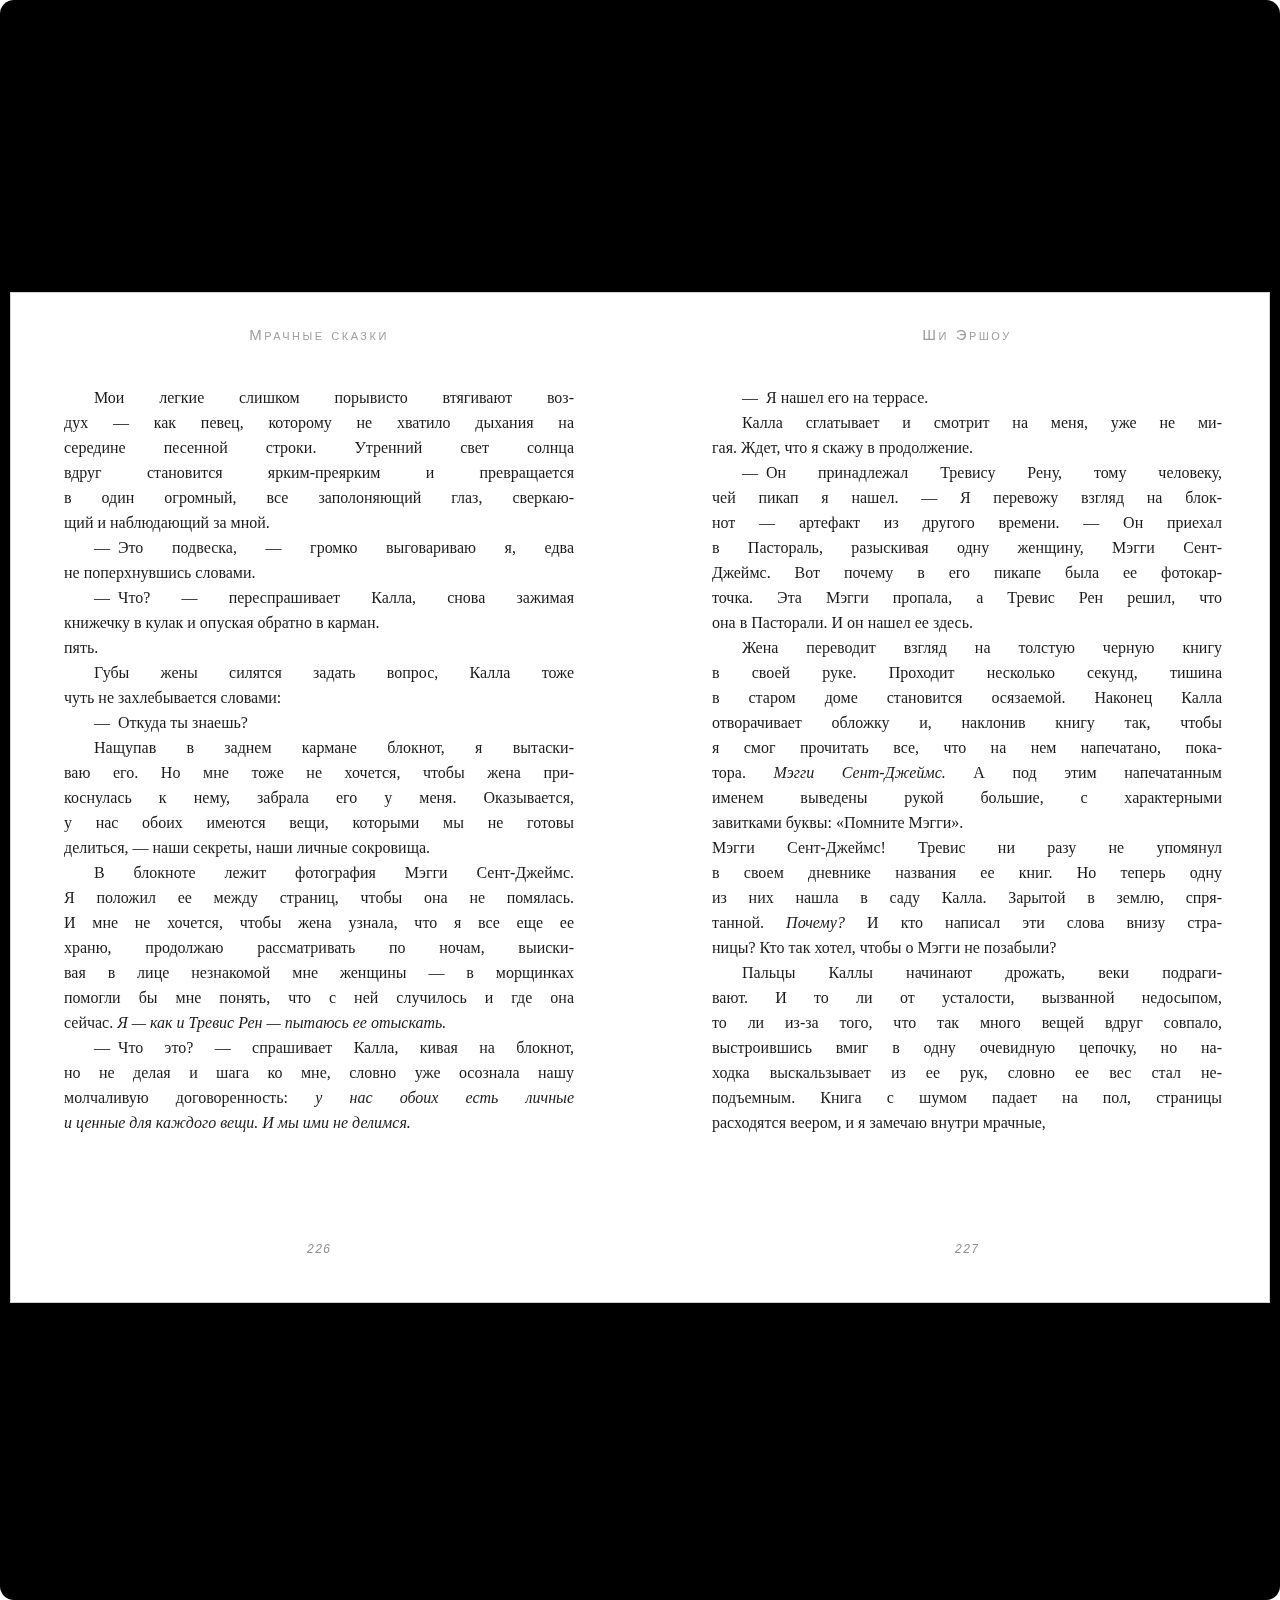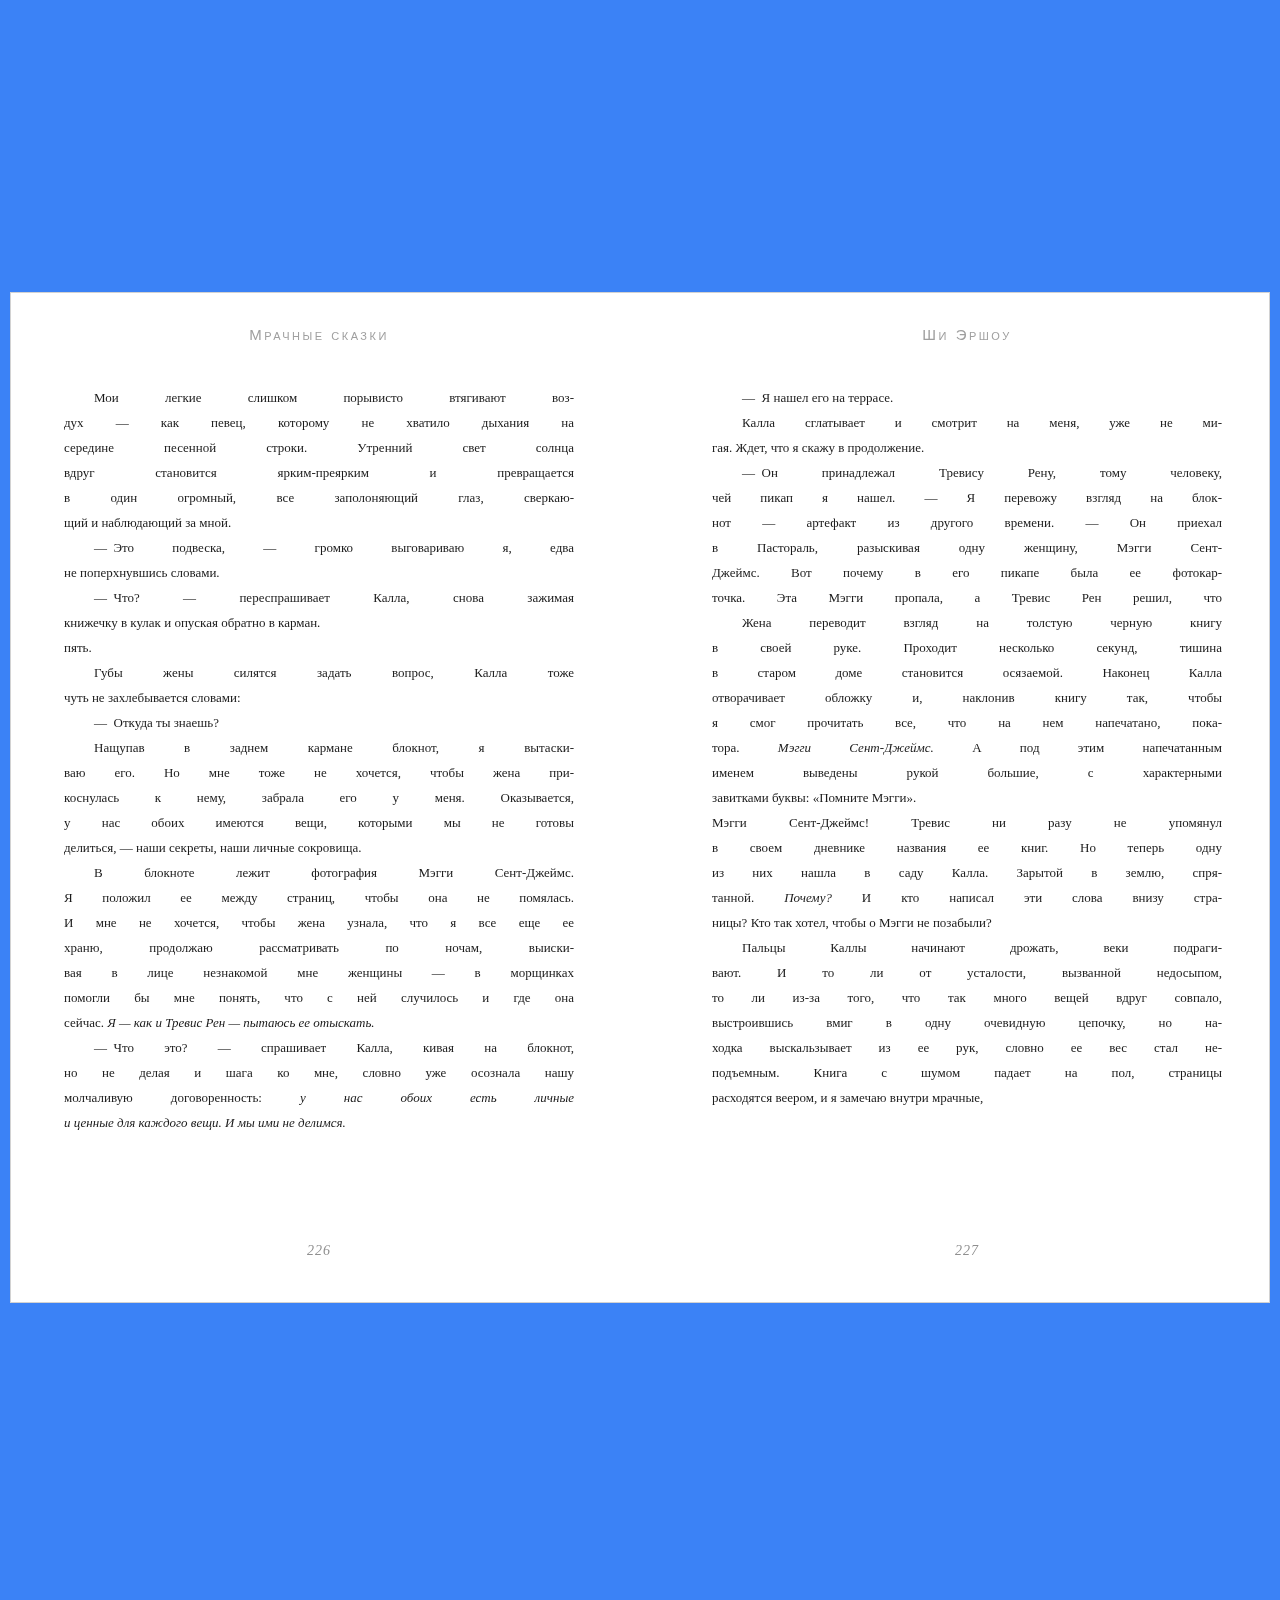--- a/index.html
+++ b/index.html
@@ -8,21 +8,22 @@
     width: 1280px;
     height: 1600px;
     background: #ffffff;
     overflow: hidden;
     font-family: "Liberation Serif", "DejaVu Serif", serif;
   }
   .reader {
     position: relative;
     width: 1280px;
     height: 1600px;
-    background: #3b82f6;
+    background: #000000;
+    border-radius: 14px;
   }
   .spread-frame {
     position: absolute;
     left: 10px;
     top: 292px;
     width: 1260px;
     height: 1011px;
     border: 1.5px solid #d2d2d2;
     box-sizing: border-box;
     background: #ffffff;
@@ -46,42 +47,42 @@
     font-size: 15px;
     letter-spacing: 2.5px;
     color: #9f9f9f;
     white-space: nowrap;
   }
   .page-body {
     position: absolute;
     top: 92px;
     left: 0;
     width: 510px;
-    font-size: 13px;
+    font-size: 16px;
     line-height: 25px;
     color: #1b1b1b;
   }
   .line {
     height: 25px;
     text-align: justify;
     text-align-last: justify;
     overflow: visible;
   }
   .line.first { text-indent: 30px; }
   .line.last  { text-align-last: left; }
   .it { font-style: italic; margin-top: 16px; }
   .page-number {
     position: absolute;
     top: 950px;
     left: 0;
     width: 100%;
     text-align: center;
-    font-family: Liberation Serif, serif;
+    font-family: Liberation Mono, monospace;
     font-style: italic;
-    font-size: 14px;
+    font-size: 12px;
     letter-spacing: 1px;
     color: #8f8f8f;
   }
 </style>
 </head>
 <body>
 
 <div class="reader">
   <div class="spread-frame">
 
@@ -127,20 +128,21 @@
       <div class="page-body">
           <div class="line first last"><span>— Я нашел его на террасе.</span></div>
           <div class="line first"><span>Калла сглатывает и смотрит на меня, уже не ми-</span></div>
           <div class="line last"><span>гая. Ждет, что я скажу в продолжение.</span></div>
           <div class="line first"><span>— Он принадлежал Тревису Рену, тому человеку,</span></div>
           <div class="line"><span>чей пикап я нашел. — Я перевожу взгляд на блок-</span></div>
           <div class="line"><span>нот — артефакт из другого времени. — Он приехал</span></div>
           <div class="line"><span>в Пастораль, разыскивая одну женщину, Мэгги Сент-</span></div>
           <div class="line"><span>Джеймс. Вот почему в его пикапе была ее фотокар-</span></div>
           <div class="line"><span>точка. Эта Мэгги пропала, а Тревис Рен решил, что</span></div>
+          <div class="line last"><span>она в Пасторали. И он нашел ее здесь.</span></div>
           <div class="line first"><span>Жена переводит взгляд на толстую черную книгу</span></div>
           <div class="line"><span>в своей руке. Проходит несколько секунд, тишина</span></div>
           <div class="line"><span>в старом доме становится осязаемой. Наконец Калла</span></div>
           <div class="line"><span>отворачивает обложку и, наклонив книгу так, чтобы</span></div>
           <div class="line"><span>я смог прочитать все, что на нем напечатано, пока-</span></div>
           <div class="line"><span>тора. </span><span class="it">Мэгги Сент-Джеймс.</span><span> А под этим напечатанным</span></div>
           <div class="line"><span>именем выведены рукой большие, с характерными</span></div>
           <div class="line last"><span>завитками буквы: «Помните Мэгги».</span></div>
           <div class="line"><span>Мэгги Сент-Джеймс! Тревис ни разу не упомянул</span></div>
           <div class="line"><span>в своем дневнике названия ее книг. Но теперь одну</span></div>

